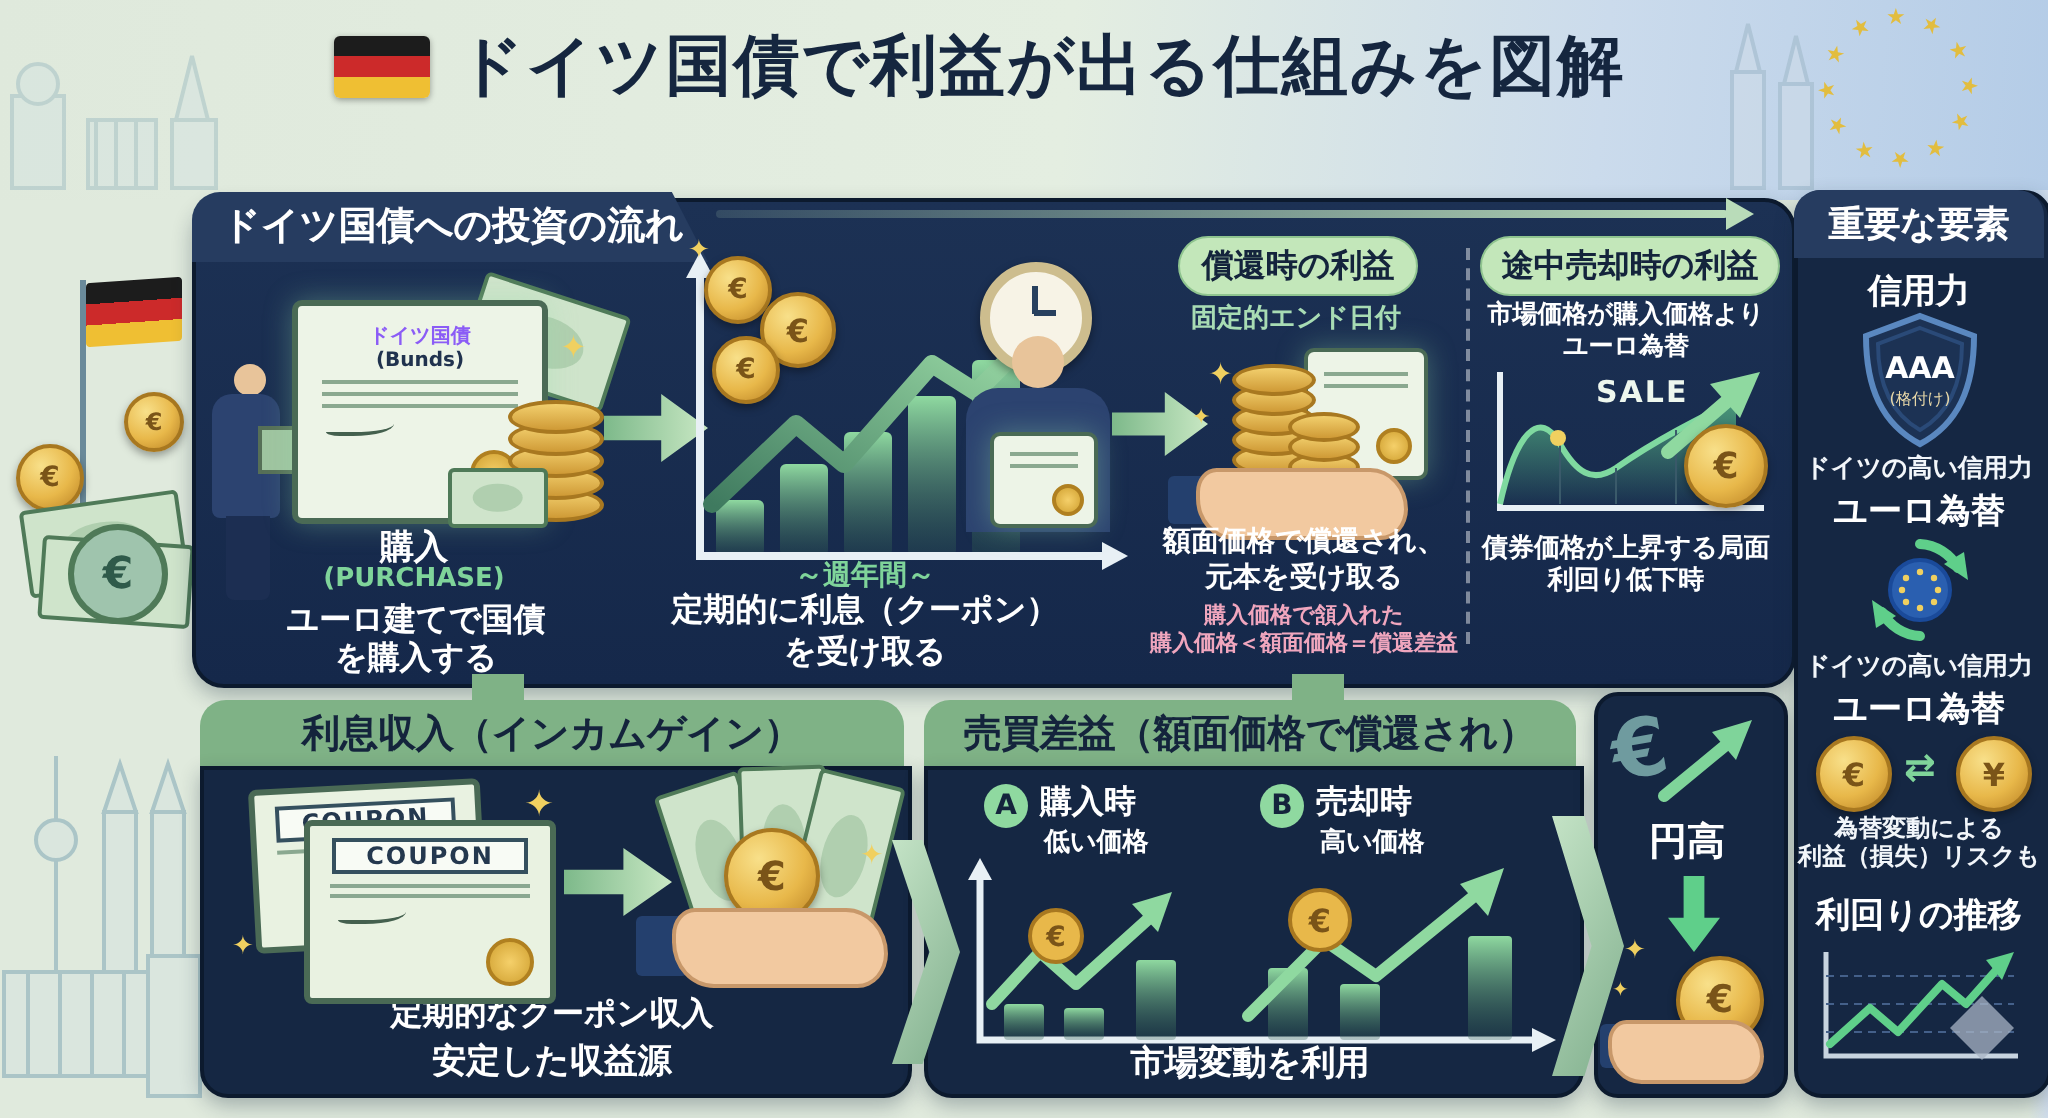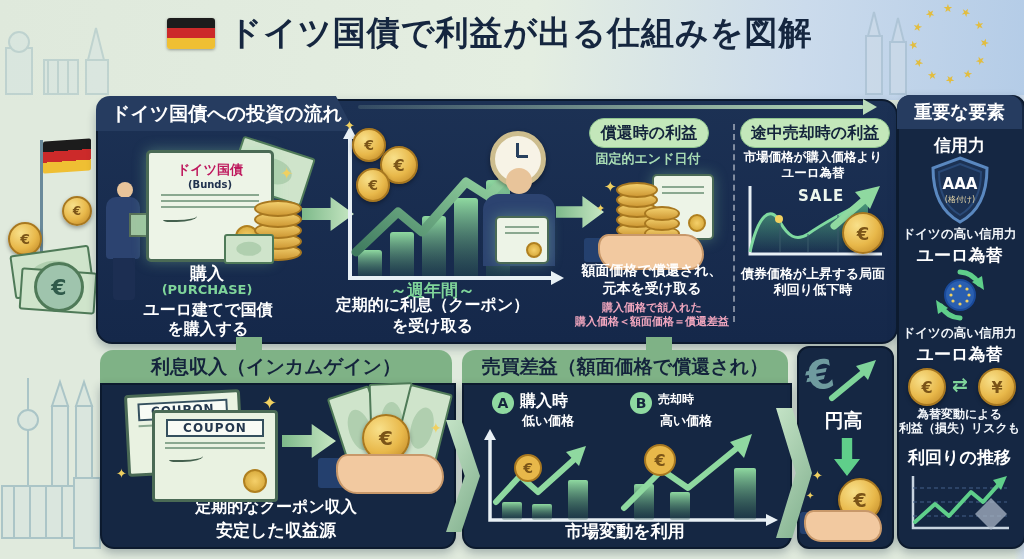--- a/index.html
+++ b/index.html
@@ -70,42 +70,42 @@
     border-top:8px solid transparent;border-bottom:8px solid transparent;}
   
   .p-head{position:absolute;border-radius:50%;background:#e8c49a;}
   .p-body{position:absolute;background:#2c4370;}
   .s1-person{position:absolute;left:102px;top:182px;width:46px;height:120px;}
   .s1-head{left:15px;top:0;width:16px;height:16px;}
   .s1-torso{left:4px;top:15px;width:34px;height:62px;border-radius:10px 10px 4px 4px;}
   .s1-tablet{position:absolute;left:27px;top:31px;width:15px;height:20px;background:#9fc4a0;border:2px solid #566f57;}
   .s1-legs{left:11px;top:76px;width:22px;height:42px;background:#1c2e52;border-radius:0 0 4px 4px;}
   .s1-cert{left:146px;top:150px;width:122px;height:106px;}
-  .s1-cert-title{margin-top:8px;text-align:center;font-size:13px;font-weight:900;color:#be185d;}
+  .s1-cert-title{margin-top:8px;text-align:center;font-size:10px;font-weight:900;color:#8b5cf6;}
   .s1-cert-sub{text-align:center;font-size:10px;font-weight:700;color:#20324e;}
   .s1-note{left:234px;top:146px;width:72px;height:46px;transform:rotate(18deg);}
   .s1-stack{position:absolute;left:254px;top:200px;width:48px;height:64px;}
   .s1-cash{left:224px;top:234px;width:46px;height:26px;}
   .s1-label{position:absolute;left:136px;top:262px;width:142px;font-size:17px;}
   .s1-label-en{position:absolute;left:136px;top:282px;width:142px;font-size:13px;}
   .s1-desc1{position:absolute;left:108px;top:300px;width:200px;font-size:16px;}
   .s1-desc2{position:absolute;left:108px;top:319px;width:200px;font-size:16px;}
   .arrow1{position:absolute;left:302px;top:197px;width:52px;height:34px;}
   
   .s2-chart{position:absolute;left:336px;top:126px;width:232px;height:164px;}
   .s2-coin{position:absolute;}
   .s2-clock{position:absolute;left:490px;top:131px;width:46px;height:46px;border-radius:50%;
     background:#f7f3e6;border:5px solid #cdbd8e;box-shadow:0 2px 5px rgba(0,0,0,.4);}
   .s2-ch1{position:absolute;left:21px;top:7px;width:3px;height:14px;background:#28405e;}
   .s2-ch2{position:absolute;left:22px;top:19px;width:11px;height:3px;background:#28405e;}
   .s2-person{position:absolute;left:468px;top:168px;width:100px;height:122px;}
   .s2-head{left:38px;top:0;width:26px;height:26px;}
   .s2-torso{left:15px;top:26px;width:72px;height:72px;border-radius:16px 16px 0 0;}
   .s2-cert{left:27px;top:48px;width:50px;height:44px;border-width:2px;}
-  .s2-period{position:absolute;left:335px;top:279px;width:195px;font-size:17px;}
+  .s2-period{position:absolute;left:335px;top:279px;width:195px;font-size:14px;}
   .s2-desc1{position:absolute;left:330px;top:295px;width:205px;font-size:16px;}
   .s2-desc2{position:absolute;left:330px;top:316px;width:205px;font-size:16px;}
   .arrow2{position:absolute;left:556px;top:196px;width:48px;height:32px;}
   
   .s3-pill{position:absolute;left:589px;top:118px;width:118px;height:28px;font-size:16px;}
   .s3-sub{position:absolute;left:573px;top:150px;width:150px;font-size:13px;color:#a8dcb4;font-weight:700;text-align:center;}
   .s3-cert{left:652px;top:174px;width:58px;height:62px;border-width:2px;}
   .s3-stack1{position:absolute;left:616px;top:180px;width:40px;height:66px;}
   .s3-stack2{position:absolute;left:644px;top:206px;width:34px;height:42px;}
   .s3-hand{left:598px;top:234px;width:102px;height:32px;}
@@ -152,21 +152,21 @@
   .inc-desc2{position:absolute;left:110px;top:519px;width:332px;font-size:17px;}
   
   .cap-hdr{position:absolute;left:462px;top:350px;width:326px;height:33px;font-size:19px;}
   .cap-body{position:absolute;left:462px;top:383px;width:326px;height:162px;border-radius:0 0 14px 14px;}
   .cap-chev{position:absolute;left:446px;top:420px;width:34px;height:112px;z-index:3;}
   .pt-badge{position:absolute;width:22px;height:22px;border-radius:50%;background:#8fd9a0;color:#14243c;
     font-size:14px;font-weight:900;display:flex;align-items:center;justify-content:center;}
   .cap-a-badge{left:492px;top:392px;} .cap-b-badge{left:630px;top:392px;}
   .cap-a-label{position:absolute;left:520px;top:391px;font-size:16px;}
   .cap-a-sub{position:absolute;left:522px;top:412px;font-size:13px;font-weight:600;}
-  .cap-b-label{position:absolute;left:658px;top:391px;font-size:12px;}
+  .cap-b-label{position:absolute;left:658px;top:391px;font-size:16px;}
   .cap-b-sub{position:absolute;left:660px;top:412px;font-size:13px;font-weight:600;}
   .cap-chart{position:absolute;left:476px;top:428px;width:306px;height:102px;}
   .cap-desc{position:absolute;left:500px;top:520px;width:250px;font-size:17px;}
   
   .yen-chev{position:absolute;left:776px;top:408px;width:36px;height:130px;z-index:3;}
   .yen-panel{position:absolute;left:797px;top:346px;width:93px;height:199px;border-radius:12px;}
   .yen-euro{position:absolute;left:806px;top:352px;font-size:40px;font-weight:800;color:#7fb0b0;
     transform:rotate(-10deg);opacity:.85;}
   .yen-up{position:absolute;left:826px;top:358px;width:54px;height:46px;}
   .yen-label{position:absolute;left:797px;top:408px;width:93px;font-size:19px;}

